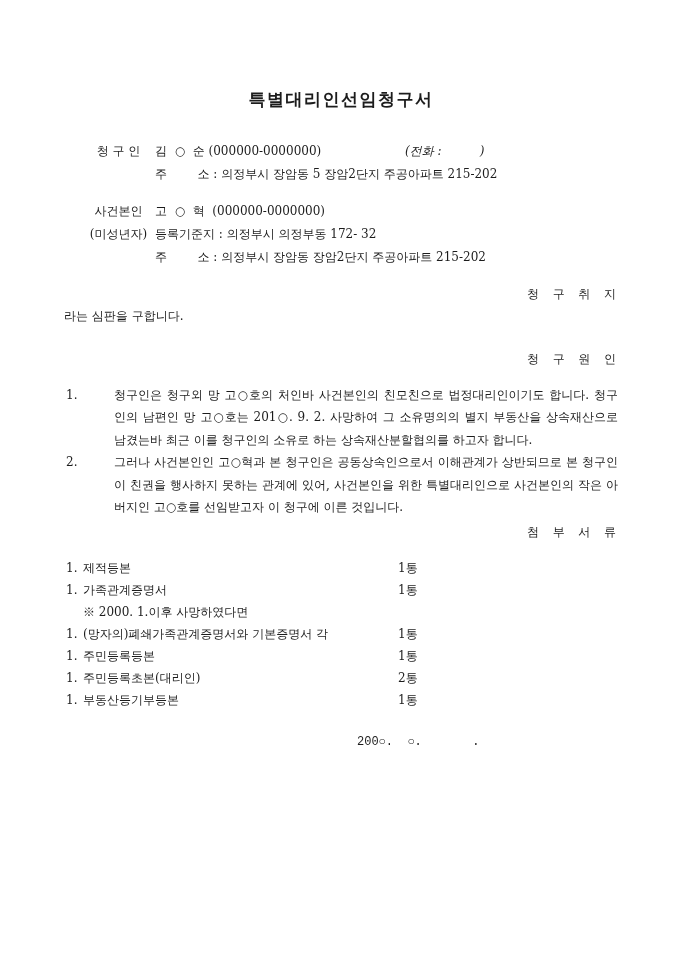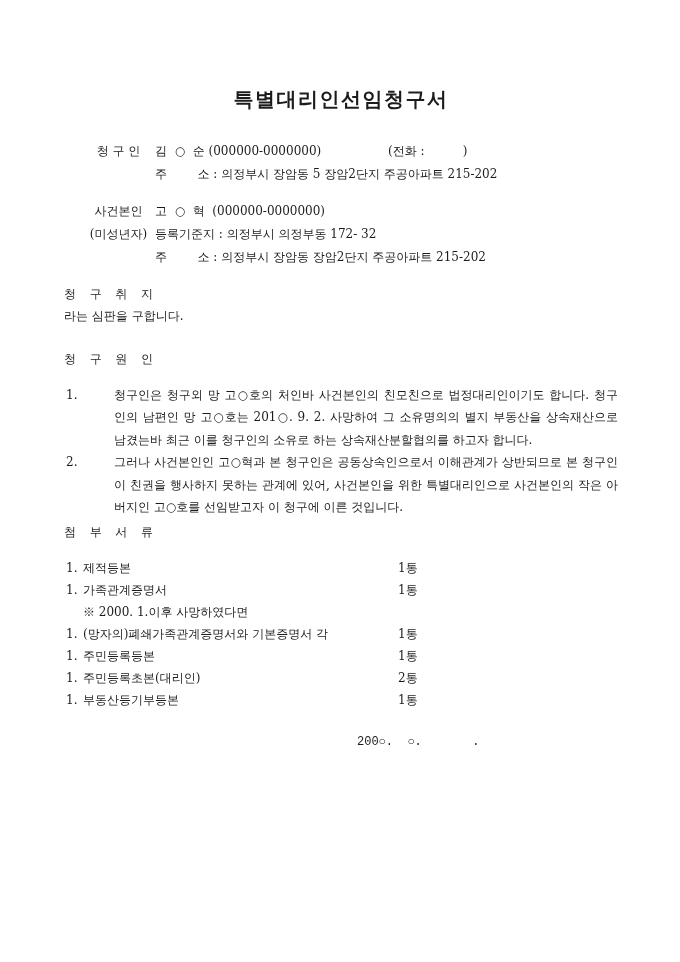--- a/index.html
+++ b/index.html
@@ -18,37 +18,37 @@
     height: 962px;
     padding: 88px 62px 0 64px;
     position: relative;
   }
 
   
   .doc-title {
     text-align: center;
     font-family: "DejaVu Sans", "Liberation Sans", sans-serif;
     font-weight: bold;
-    font-size: 20px;
+    font-size: 17px;
     letter-spacing: 1.5px;
     line-height: 22px;
     margin-bottom: 30px;
   }
 
   
   .party { margin-left: 18px; }
   .party-2 { margin-top: 14px; }
   .prow { display: flex; line-height: 23px; }
   .plabel { width: 73px; white-space: pre; flex: 0 0 73px; text-align: center; }
   .pbody { flex: 1; white-space: pre; position: relative; }
-  .phone { position: absolute; left: 233px; top: 0; white-space: pre; }
+  .phone { position: absolute; left: 250px; top: 0; white-space: pre; font-style: italic; }
 
   
   .sec-heading {
-    text-align: left;
+    text-align: right;
     white-space: pre;
     letter-spacing: 2px;
     line-height: 22px;
   }
   .h-purpose { margin-top: 14px; }
   .h-grounds { margin-top: 20px; }
   .h-attach  { margin-top: 2px; }
 
   
   .purpose-body {

